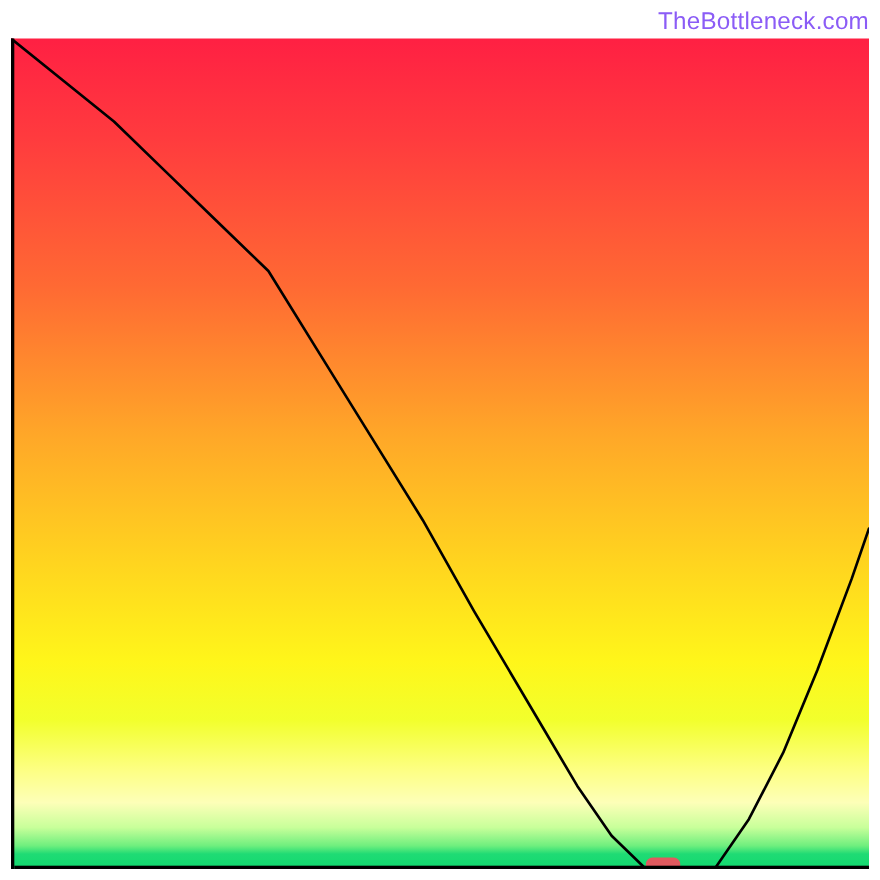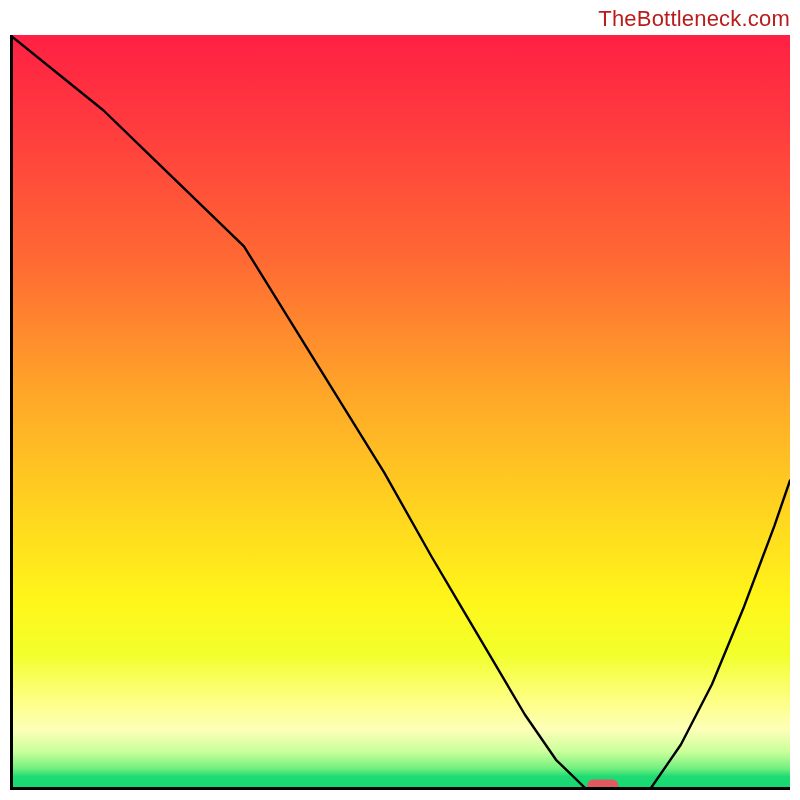--- a/index.html
+++ b/index.html
@@ -75,21 +75,21 @@
   .marker {
     fill: #e05a5f;
     stroke: none;
   }
   .watermark {
     position: absolute;
     top: 6px;
     right: 10px;
     font-family: Arial, Helvetica, sans-serif;
     font-size: 22px;
-    color: #b91c1c;
+    color: #8b5cf6;
     letter-spacing: 0.2px;
     user-select: none;
   }
 </style>
 </head>
 <body>
 
 <div class="watermark">TheBottleneck.com</div>
 
 <div class="frame">

